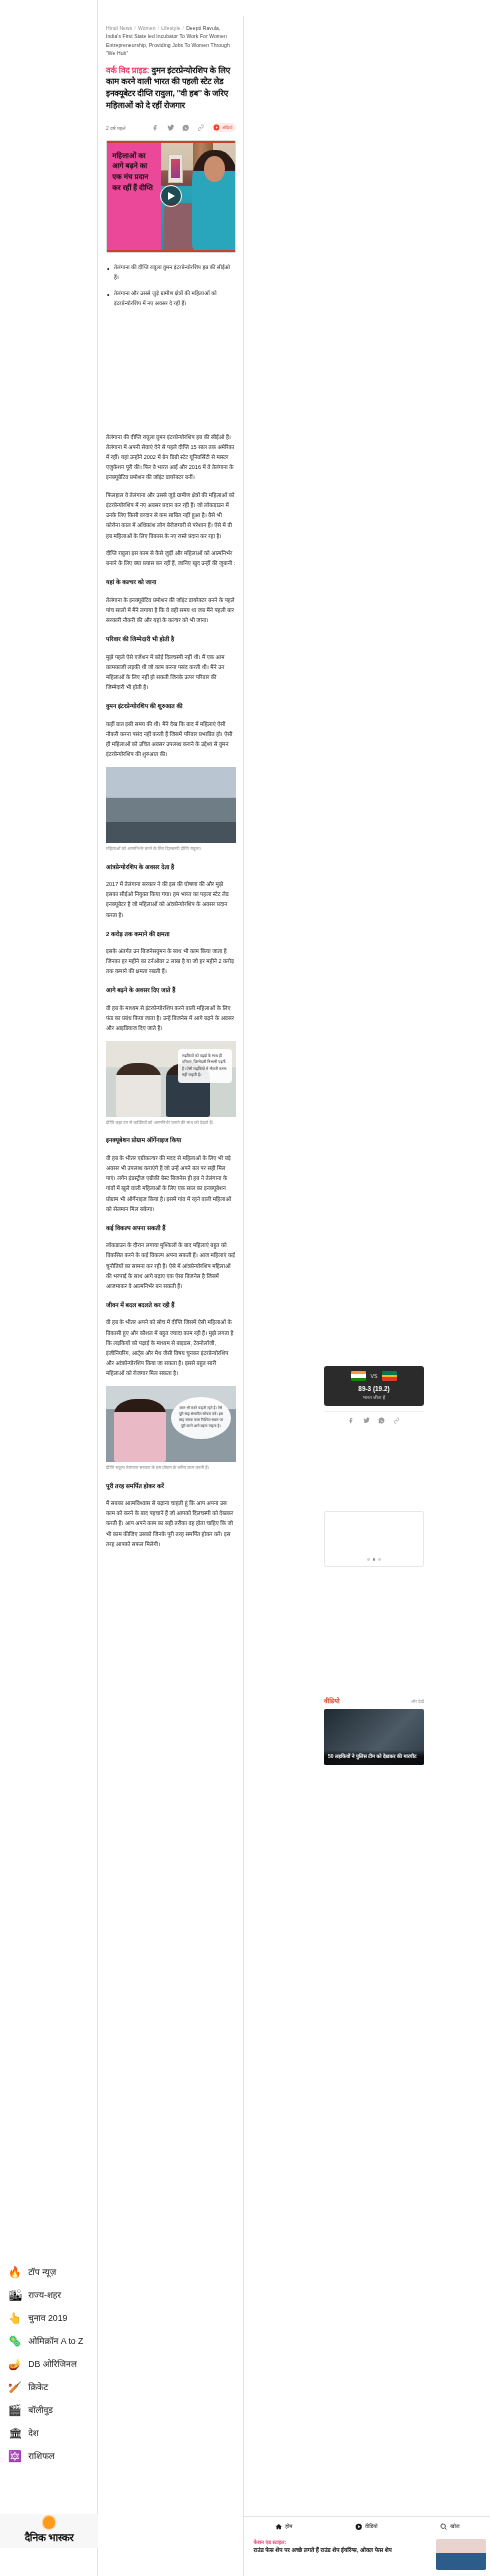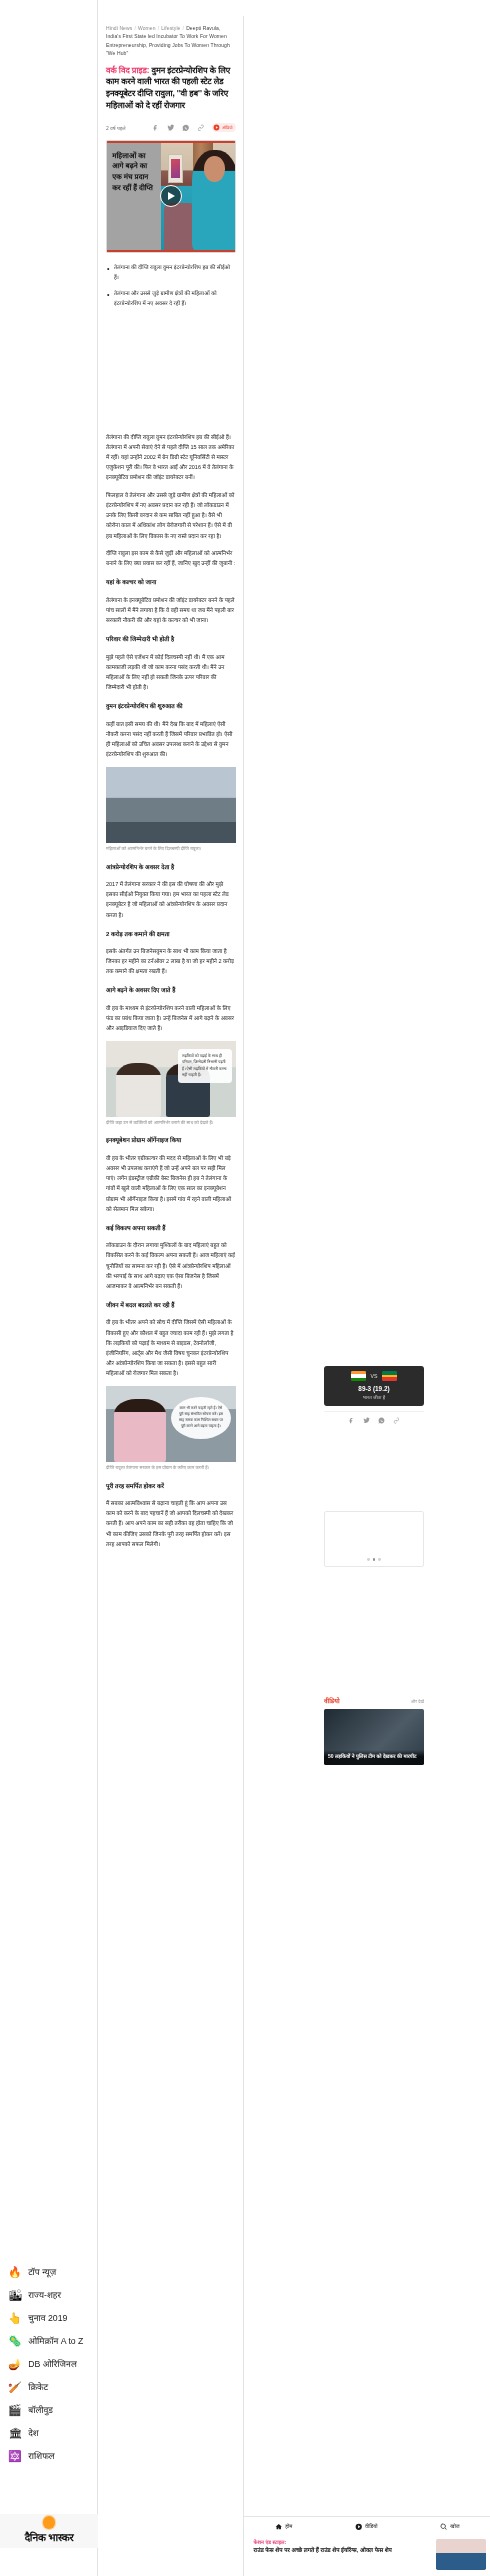--- a/index.html
+++ b/index.html
@@ -51,21 +51,21 @@
   .audio-pill { display:flex; align-items:center; gap:1.7px; background:#fdecec;
                 border-radius:11.6px; padding:1.2px 3.5px 1.2px 1.7px; }
   .audio-pill svg { width:7px; height:7px; fill:#e8402a; }
   .audio-pill span { font-size:4px; color:#e8402a; }
 
   
   .hero { margin-top:5.8px; position:relative; border:0.6px solid #d9d9d9; border-radius:1.2px;
           overflow:hidden; display:flex; height:113px; }
   .hero-bar-top { position:absolute; left:0; top:0; right:0; height:1.7px; background:#c8412c; z-index:3;}
   .hero-bar-bot { position:absolute; left:0; bottom:0; right:0; height:1.7px; background:#c8412c; z-index:3;}
-  .hero-text { width:42%; background:#a3a3a3; padding:9.8px 5.2px 0 5.2px; }
+  .hero-text { width:42%; background:#ec4899; padding:9.8px 5.2px 0 5.2px; }
   .hero-text p { font-size:7.2px; font-weight:bold; line-height:1.5; color:#111; }
   .hero-img { width:58%; position:relative;
     background:
       radial-gradient(circle at 70% 26%, #2a1c16 0 14%, transparent 14.5%),
       linear-gradient(180deg,#d9c9b5 0%,#cfbda6 26%,#8d5c52 27%,#7a4a42 40%,#2aa2b8 41%,#1d93ab 100%);
   }
   .hero-img .door { position:absolute; left:44%; top:0; width:26%; height:52%;
       background:linear-gradient(90deg,#9a6b48,#b5825c 40%,#8c5f3f); }
   .hero-img .frame { position:absolute; left:10%; top:12%; width:20%; height:26%;
       background:#e9e3d8; border:1.2px solid #c9bfae; }

